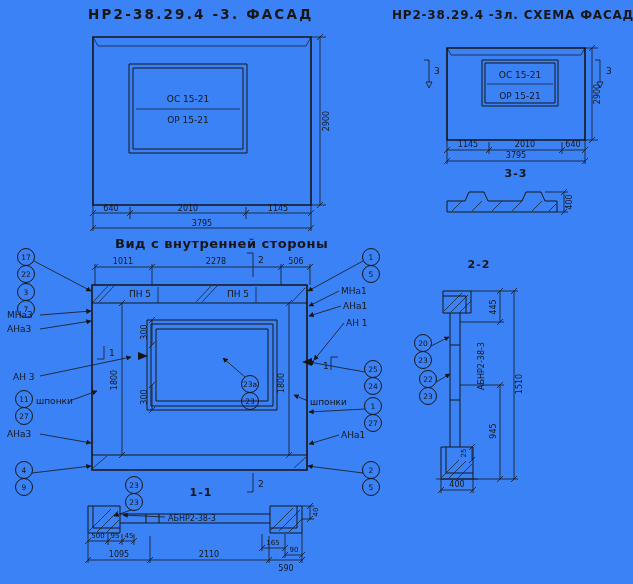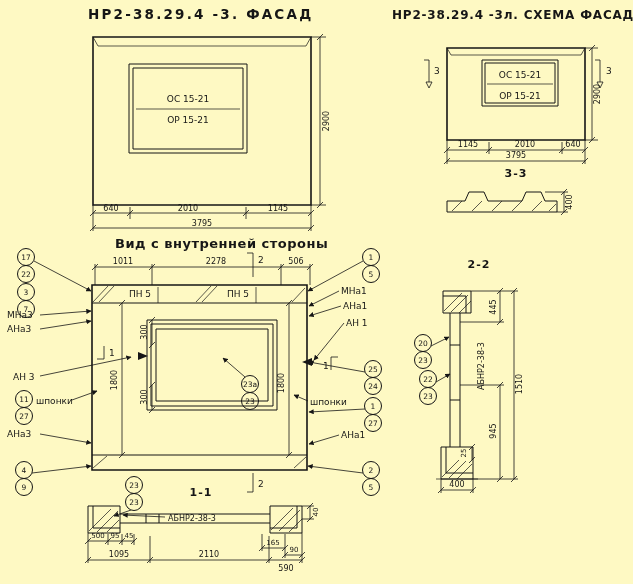--- a/index.html
+++ b/index.html
@@ -1,17 +1,17 @@
 <!DOCTYPE html>
 <html><head>
 <meta charset="utf-8">
 <style>
   html,body { margin:0; padding:0; background:#e8e8e4; }
   .canvas {
-    position:relative; width:633px; height:584px; background:#fef9c3;
+    position:relative; width:633px; height:584px; background:#3b82f6;
     font-family:"DejaVu Sans", sans-serif; overflow:hidden;
   }
   svg { position:absolute; left:0; top:0; }
   svg text { font-family:"DejaVu Sans", sans-serif; fill:#161616; }
   .t-title  { font-size:13.5px; font-weight:bold; letter-spacing:2.2px; }
   .t-title2 { font-size:12px;   font-weight:bold; letter-spacing:0.8px; }
   .t-big    { font-size:13px;   font-weight:bold; letter-spacing:0.5px; }
   .t-sec    { font-size:11px;   font-weight:bold; letter-spacing:1px; text-anchor:middle; }
   .t-lbl    { font-size:9px; }
   .t-dim    { font-size:8px; }

